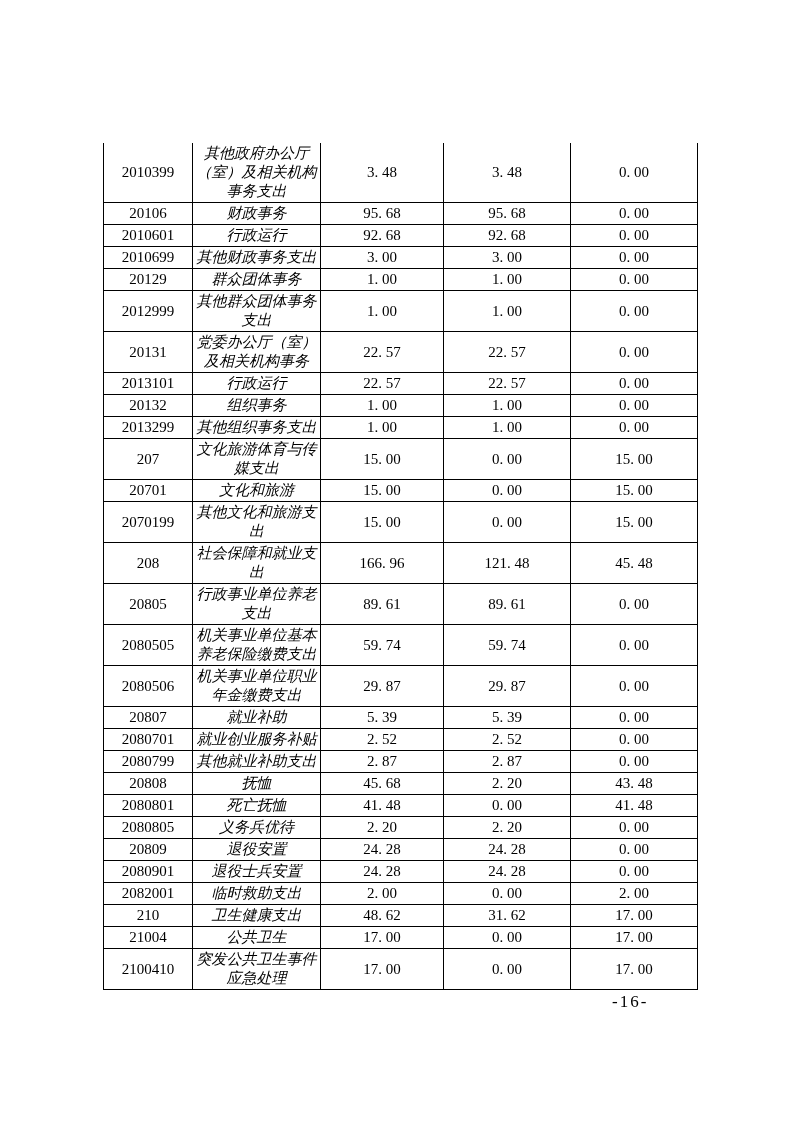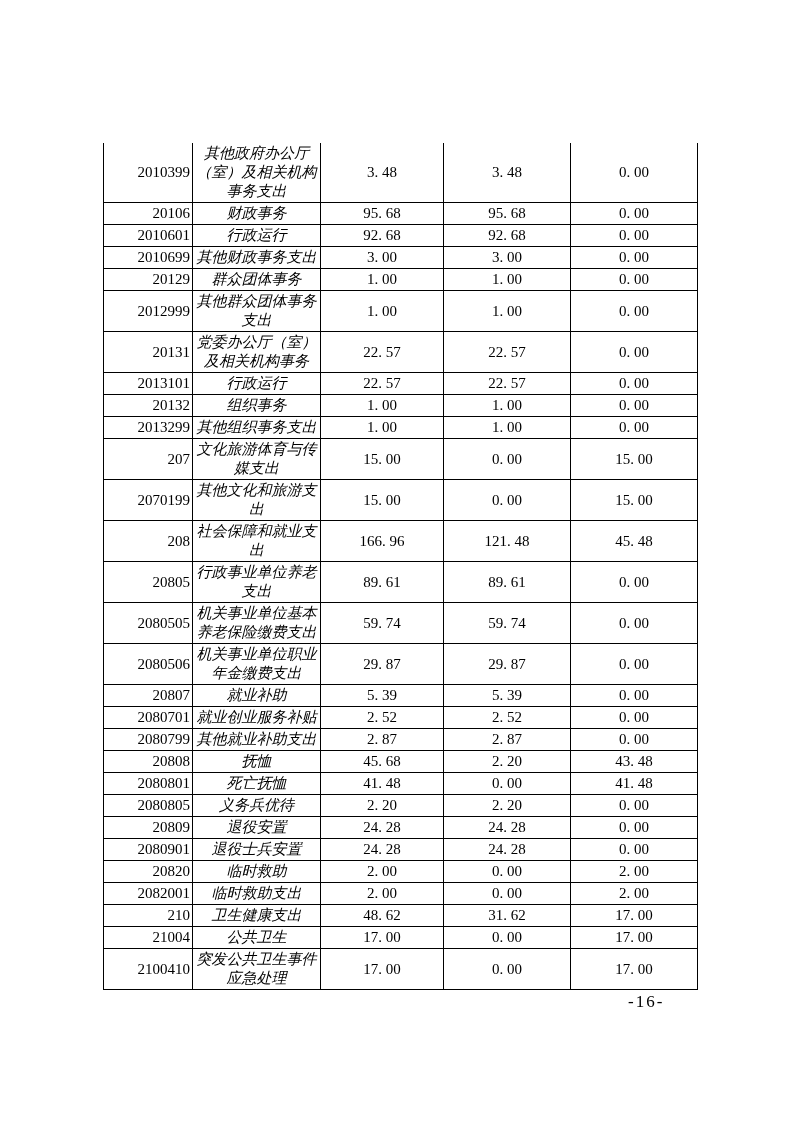--- a/index.html
+++ b/index.html
@@ -35,36 +35,36 @@
     padding: 1px 2px;
     vertical-align: middle;
     overflow: hidden;
     word-break: break-all;
   }
   
   table.budget-table tr:first-child td {
     border-top: none;
   }
   td.cell-code {
-    text-align: right;
+    text-align: center;
     padding-left: 3px;
     font-family: "Liberation Serif", "DejaVu Serif", serif;
   }
   td.cell-name {
     text-align: center;
     font-style: italic;
   }
   td.cell-num {
     text-align: center;
     font-family: "Liberation Serif", "DejaVu Serif", serif;
     white-space: nowrap;
   }
   .page-number {
     position: absolute;
-    left: 628px;
+    left: 612px;
     top: 992px;
     font-size: 17px;
     letter-spacing: 2px;
     font-family: "Liberation Serif", "DejaVu Serif", serif;
   }
 </style>
 </head>
 <body>
 
 <div class="page">
@@ -149,20 +149,27 @@
           <td class="cell-num">0. 00</td>
         </tr>
         <tr>
           <td class="cell-code">207</td>
           <td class="cell-name">文化旅游体育与传媒支出</td>
           <td class="cell-num">15. 00</td>
           <td class="cell-num">0. 00</td>
           <td class="cell-num">15. 00</td>
         </tr>
         <tr>
+          <td class="cell-code">20701</td>
+          <td class="cell-name">文化和旅游</td>
+          <td class="cell-num">15. 00</td>
+          <td class="cell-num">0. 00</td>
+          <td class="cell-num">15. 00</td>
+        </tr>
+        <tr>
           <td class="cell-code">2070199</td>
           <td class="cell-name">其他文化和旅游支出</td>
           <td class="cell-num">15. 00</td>
           <td class="cell-num">0. 00</td>
           <td class="cell-num">15. 00</td>
         </tr>
         <tr>
           <td class="cell-code">208</td>
           <td class="cell-name">社会保障和就业支出</td>
           <td class="cell-num">166. 96</td>
@@ -240,27 +247,20 @@
           <td class="cell-num">0. 00</td>
         </tr>
         <tr>
           <td class="cell-code">2080901</td>
           <td class="cell-name">退役士兵安置</td>
           <td class="cell-num">24. 28</td>
           <td class="cell-num">24. 28</td>
           <td class="cell-num">0. 00</td>
         </tr>
         <tr>
-          <td class="cell-code">20820</td>
-          <td class="cell-name">临时救助</td>
-          <td class="cell-num">2. 00</td>
-          <td class="cell-num">0. 00</td>
-          <td class="cell-num">2. 00</td>
-        </tr>
-        <tr>
           <td class="cell-code">2082001</td>
           <td class="cell-name">临时救助支出</td>
           <td class="cell-num">2. 00</td>
           <td class="cell-num">0. 00</td>
           <td class="cell-num">2. 00</td>
         </tr>
         <tr>
           <td class="cell-code">210</td>
           <td class="cell-name">卫生健康支出</td>
           <td class="cell-num">48. 62</td>

